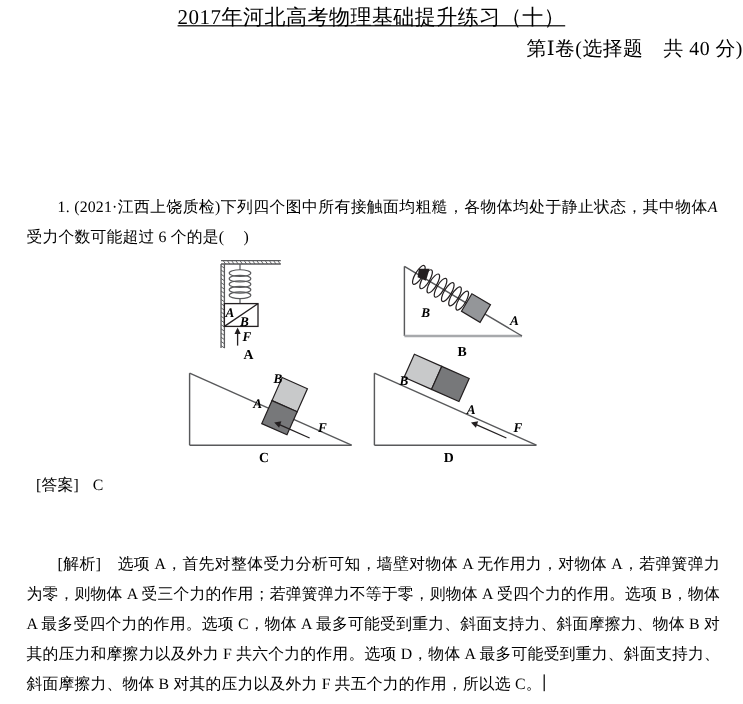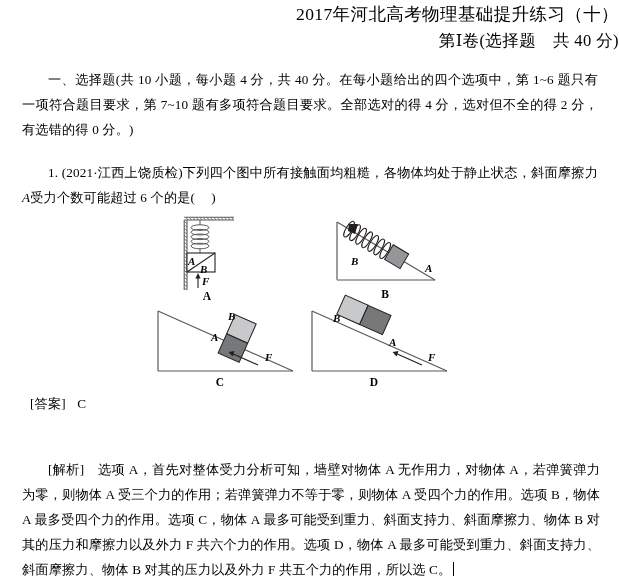--- a/index.html
+++ b/index.html
@@ -18,24 +18,25 @@
   .page {
     position: absolute;
     left: 0; top: 0;
     width: 619px;
     height: 587px;
   }
   .title {
     position: absolute;
     left: 0; top: 2px;
     width: 619px;
-    text-align: right;
+    text-align: center;
     font-size: 17.5px;
     letter-spacing: 0.4px;
     white-space: nowrap;
+    text-decoration: underline;
   }
   .subtitle {
     position: absolute;
     left: 0; top: 30px;
     width: 619px;
     text-align: right;
     font-size: 16.5px;
     letter-spacing: 0.4px;
     white-space: nowrap;
   }
@@ -104,25 +105,24 @@
 </style>
 </head>
 <body>
 
 <div class="page">
 
   <div class="title">2017年河北高考物理基础提升练习（十）</div>
 
   <div class="subtitle">第Ⅰ卷(选择题　共 40 分)</div>
 
-  <div class="para instructions">一、选择题(共 10 小题，每小题 4 分，共 40 分。在每小题给出的四个选项中，第 1~6 题只有一项符合题目要求，第 7~10 题有多项符合题目要求。全部选对的得 4 分，选对但不全的得 2 分，有选错的得 0 分。)</div>
 
   <div class="para question">
     <span>1.</span>
-    <span>(2021·江西上饶质检)</span><span>下列四个图中所有接触面均粗糙，各物体均处于静止状态，斜面摩擦力</span><span class="ital">A</span><span>受力个数可能超过 6 个的是(</span><span class="answer-gap"></span><span>)</span>
+    <span>(2021·江西上饶质检)</span><span>下列四个图中所有接触面均粗糙，各物体均处于静止状态，其中物体</span><span class="ital">A</span><span>受力个数可能超过 6 个的是(</span><span class="answer-gap"></span><span>)</span>
   </div>
 
   <div class="figures">
 
     <div class="fig" style="left:170px; top:5px; width:110px; height:90px;">
       <svg width="110" height="90" viewBox="0 0 110 90">
 
         <g>
           <line x1="17" y1="10" x2="17" y2="80" stroke="#58595b" stroke-width="1.1"></line>
           <line x1="14.2" y1="10" x2="14.2" y2="80" stroke="#58595b" stroke-width="1.1"></line>

